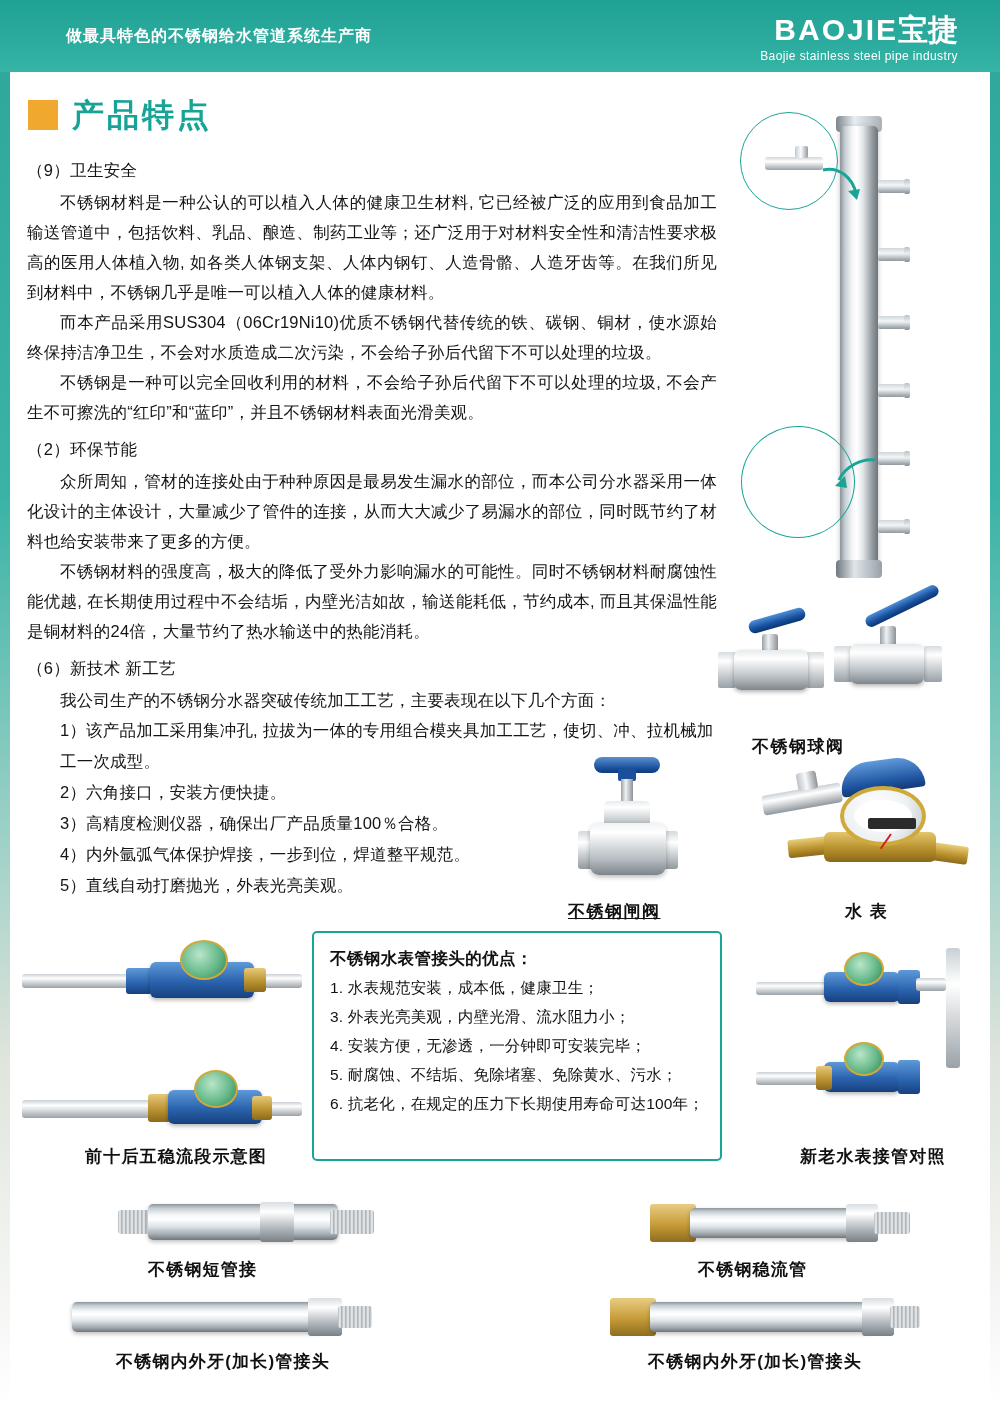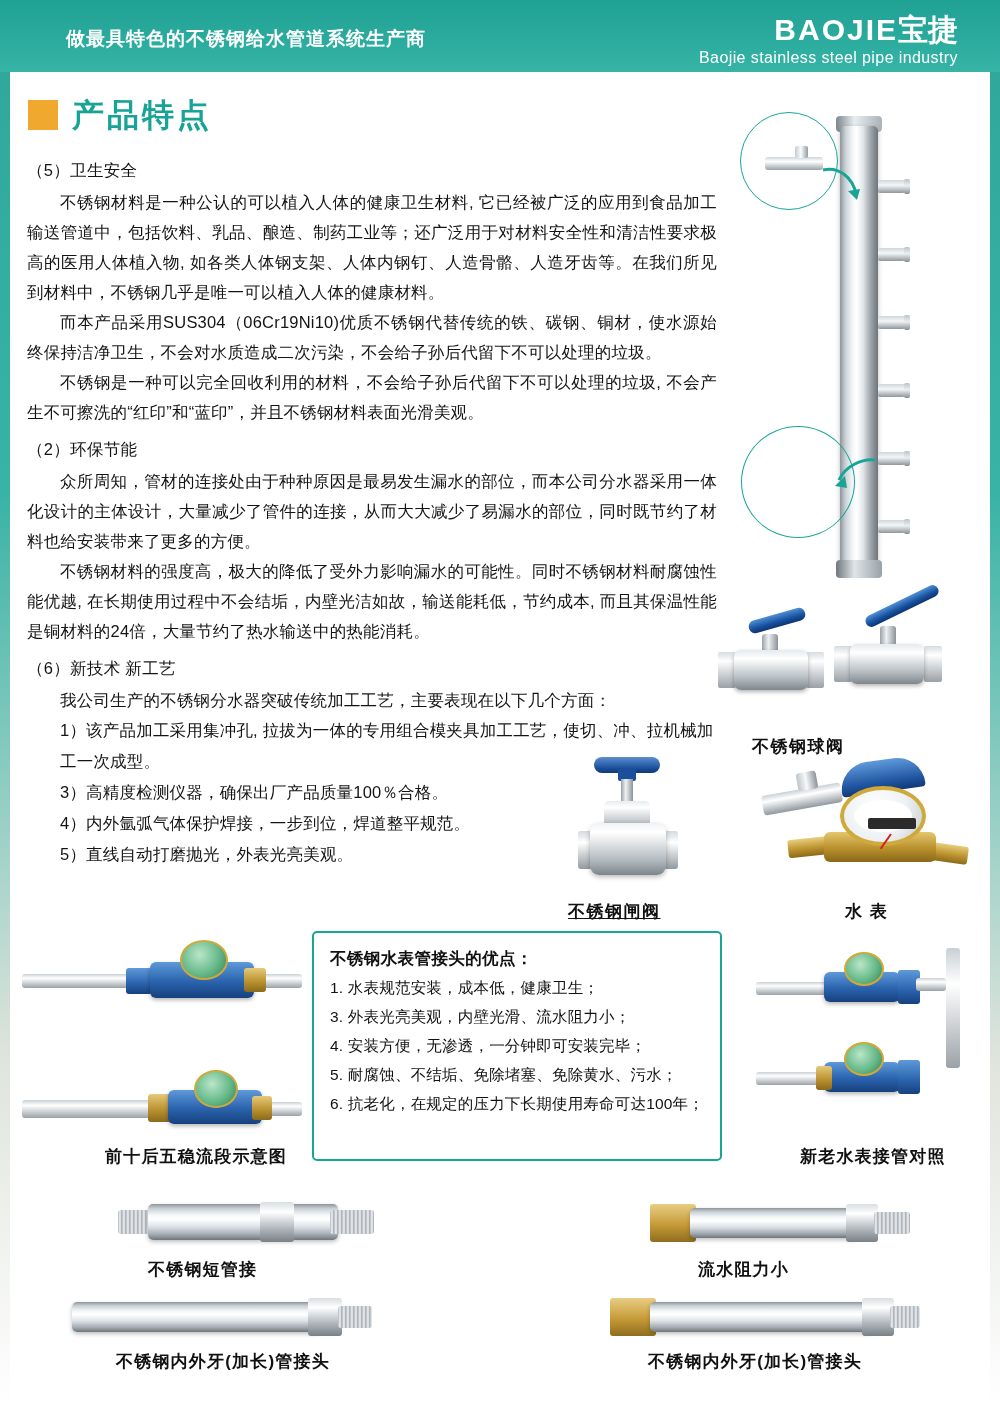--- a/index.html
+++ b/index.html
@@ -44,21 +44,21 @@
   
   .header {
     position: absolute;
     left: 0; top: 0;
     width: 1000px; height: 72px;
     background: linear-gradient(to bottom, #1fa193 0%, #2bab9d 55%, #36b5a7 100%);
   }
   .header-slogan {
     position: absolute;
     left: 66px; top: 26px;
-    font-size: 19px;
+    font-size: 16px;
     font-weight: bold;
     color: #ffffff;
     letter-spacing: 1px;
     white-space: nowrap;
   }
   .header-logo {
     position: absolute;
     right: 42px; top: 14px;
     text-align: right;
     color: #ffffff;
@@ -67,21 +67,21 @@
     font-size: 30px;
     font-weight: bold;
     letter-spacing: 2px;
     line-height: 32px;
     white-space: nowrap;
   }
   .logo-main .cn {
     letter-spacing: 0px;
   }
   .logo-sub {
-    font-size: 16px;
+    font-size: 12px;
     letter-spacing: 0.4px;
     margin-top: 3px;
     white-space: nowrap;
   }
 
   
   .title-row {
     position: absolute;
     left: 28px; top: 98px;
     display: flex;
@@ -516,32 +516,33 @@
     </div>
   </div>
 
   <div class="title-row">
     <div class="title-square"></div>
     <div class="title-text">产品特点</div>
   </div>
 
   <div class="text-col">
 
-    <div class="sec-head">（5）卫生安全</div>
+    <div class="sec-head">（9）卫生安全</div>
     <p class="para">不锈钢材料是一种公认的可以植入人体的健康卫生材料, 它已经被广泛的应用到食品加工输送管道中，包括饮料、乳品、酿造、制药工业等；还广泛用于对材料安全性和清洁性要求极高的医用人体植入物, 如各类人体钢支架、人体内钢钉、人造骨骼、人造牙齿等。在我们所见到材料中，不锈钢几乎是唯一可以植入人体的健康材料。</p>
     <p class="para">而本产品采用SUS304（06Cr19Ni10)优质不锈钢代替传统的铁、碳钢、铜材，使水源始终保持洁净卫生，不会对水质造成二次污染，不会给子孙后代留下不可以处理的垃圾。</p>
     <p class="para">不锈钢是一种可以完全回收利用的材料，不会给子孙后代留下不可以处理的垃圾, 不会产生不可擦洗的“红印”和“蓝印”，并且不锈钢材料表面光滑美观。</p>
 
     <div class="sec-head">（2）环保节能</div>
     <p class="para">众所周知，管材的连接处由于种种原因是最易发生漏水的部位，而本公司分水器采用一体化设计的主体设计，大量减少了管件的连接，从而大大减少了易漏水的部位，同时既节约了材料也给安装带来了更多的方便。</p>
     <p class="para">不锈钢材料的强度高，极大的降低了受外力影响漏水的可能性。同时不锈钢材料耐腐蚀性能优越, 在长期使用过程中不会结垢，内壁光洁如故，输送能耗低，节约成本, 而且其保温性能是铜材料的24倍，大量节约了热水输送中的热能消耗。</p>
 
     <div class="sec-head">（6）新技术 新工艺</div>
     <p class="para">我公司生产的不锈钢分水器突破传统加工工艺，主要表现在以下几个方面：</p>
     <p class="list-item">1）该产品加工采用集冲孔, 拉拔为一体的专用组合模夹具加工工艺，使切、冲、拉机械加工一次成型。</p>
+    <p class="list-item">2）六角接口，安装方便快捷。</p>
     <p class="list-item">3）高精度检测仪器，确保出厂产品质量100％合格。</p>
     <p class="list-item">4）内外氩弧气体保护焊接，一步到位，焊道整平规范。</p>
     <p class="list-item">5）直线自动打磨抛光，外表光亮美观。</p>
   </div>
 
   <div class="manifold-wrap">
     <div class="manifold-cap-top"></div>
     <div class="manifold-body"></div>
     <div class="manifold-cap-bot"></div>
 
@@ -629,21 +630,21 @@
   </div>
 
   <div class="assembly" style="left:22px; top:1060px; width:280px; height:90px;">
     <div class="as-pipe" style="left:0px; top:40px; width:134px; height:18px;"></div>
     <div class="as-pipe" style="left:236px; top:42px; width:44px; height:14px;"></div>
     <div class="as-brass" style="left:126px; top:34px; width:24px; height:28px;"></div>
     <div class="as-meter-body" style="left:146px; top:30px; width:94px; height:34px;"></div>
     <div class="as-meter-cap" style="left:172px; top:10px; width:44px; height:38px;"></div>
     <div class="as-brass" style="left:230px; top:36px; width:20px; height:24px;"></div>
   </div>
-  <div class="cap-center" style="left:85px; top:1145px;margin-left:20px;">前十后五稳流段示意图</div>
+  <div class="cap-center" style="left:85px; top:1145px;">前十后五稳流段示意图</div>
 
   <div class="assembly" style="left:756px; top:948px; width:212px; height:76px;">
     <div class="as-pipe" style="left:0px; top:34px; width:74px; height:13px;"></div>
     <div class="as-meter-body" style="left:68px; top:24px; width:76px; height:30px;"></div>
     <div class="as-meter-cap" style="left:88px; top:4px; width:40px; height:34px;"></div>
     <div class="as-blue-small" style="left:142px; top:22px; width:22px; height:34px;"></div>
     <div class="as-pipe" style="left:160px; top:30px; width:30px; height:13px;"></div>
     <div class="as-pipe" style="left:190px; top:0px; width:14px; height:120px;"></div>
   </div>
 
@@ -663,21 +664,21 @@
     <div class="prod-thread" style="left:212px; top:14px; width:44px; height:24px;"></div>
   </div>
   <div class="cap-center" style="left:148px; top:1258px;font-family:Liberation Mono, monospace;">不锈钢短管接</div>
 
   <div style="position:absolute; left:650px; top:1196px; width:260px; height:52px;">
     <div class="prod-brass-hex" style="left:0px; top:8px; width:46px; height:38px;"></div>
     <div class="prod-pipe" style="left:40px; top:12px; width:170px; height:30px;"></div>
     <div class="prod-hex" style="left:196px; top:8px; width:32px; height:38px;"></div>
     <div class="prod-thread" style="left:224px; top:16px; width:36px; height:22px;"></div>
   </div>
-  <div class="cap-center" style="left:698px; top:1258px;">流水阻力小</div>
+  <div class="cap-center" style="left:698px; top:1258px;">不锈钢稳流管</div>
 
   <div style="position:absolute; left:72px; top:1290px; width:300px; height:52px;">
     <div class="prod-pipe" style="left:0px; top:12px; width:250px; height:30px;"></div>
     <div class="prod-hex" style="left:236px; top:8px; width:34px; height:38px;"></div>
     <div class="prod-thread" style="left:266px; top:16px; width:34px; height:22px;"></div>
   </div>
   <div class="cap-center" style="left:116px; top:1350px;">不锈钢内外牙(加长)管接头</div>
 
   <div style="position:absolute; left:610px; top:1290px; width:310px; height:52px;">
     <div class="prod-brass-hex" style="left:0px; top:8px; width:46px; height:38px;"></div>

